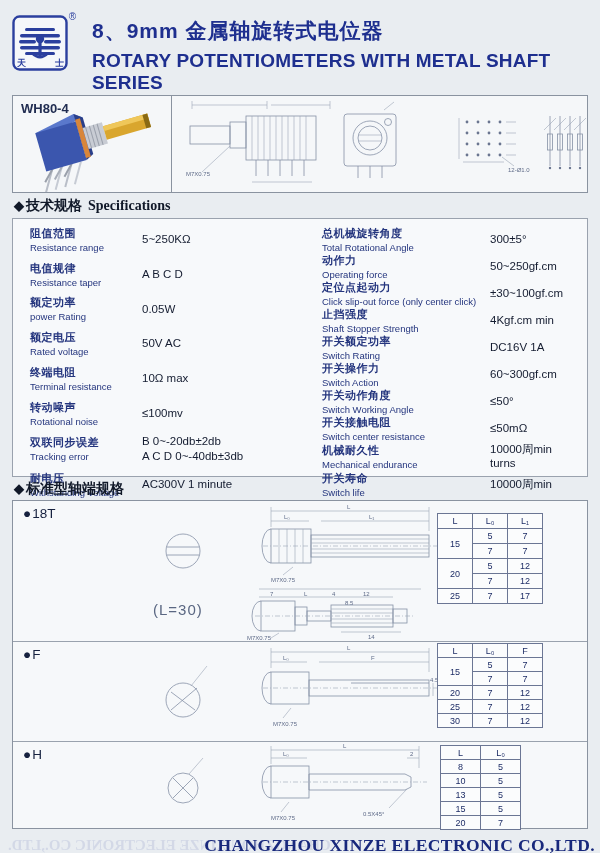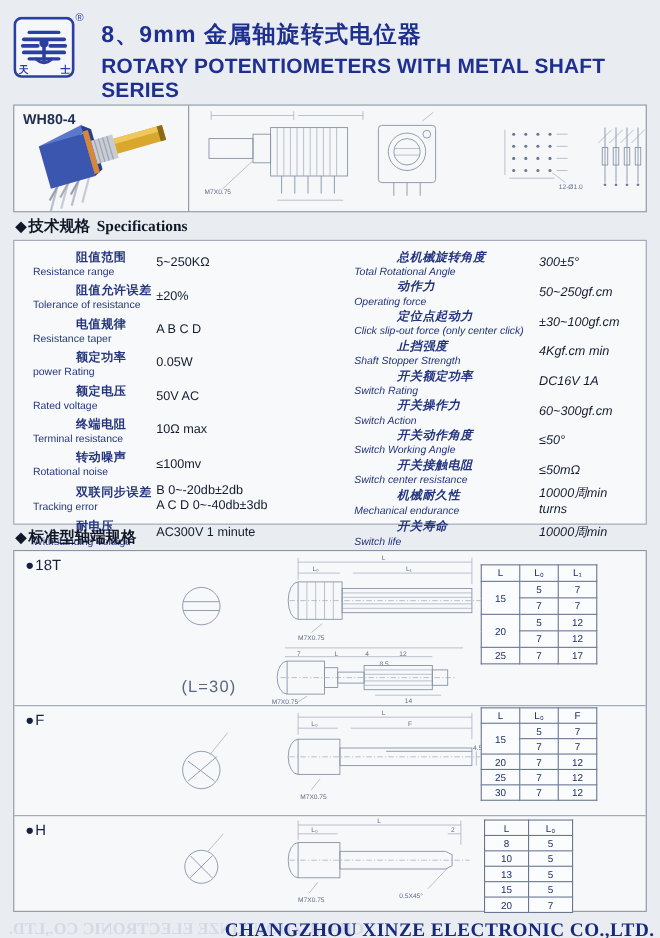--- a/index.html
+++ b/index.html
@@ -20,22 +20,22 @@
   
   .sec-title{position:absolute;left:14px;font-size:14px;font-weight:bold;color:#101828;}
   .sec-title .marker{font-size:13px;margin-right:2px;}
   .sec-title .en{font-family:"Liberation Serif",serif;font-weight:600;margin-left:6px;text-align:right;}
   
   .spec-table{position:absolute;top:218px;left:12px;width:574px;height:257px;
               border:1px solid #9aa2ae;background:#f7f9fb;display:grid;grid-template-columns:1fr 1fr;}
   .spec-col{display:flex;flex-direction:column;justify-content:space-between;padding:7px 0 9px;}
   .spec-row{display:grid;align-items:center;}
   .spec-col.left .spec-row{grid-template-columns:112px 1fr;padding-left:17px;}
-  .spec-col.right .spec-row{grid-template-columns:168px 1fr;padding-left:22px;font-style:italic;}
-  .spec-label .cn{font-size:11px;font-weight:bold;color:#24357e;letter-spacing:.5px;margin-left:39px;}
+  .spec-col.right .spec-row{grid-template-columns:168px 1fr;padding-left:22px;}
+  .spec-label .cn{font-size:11px;font-weight:bold;color:#24357e;letter-spacing:.5px;}
   .spec-label .en{font-size:9.5px;color:#24357e;margin-top:1px;}
   .spec-value{font-size:11.5px;color:#141c30;line-height:1.25;}
   .spec-value div:empty{display:none;}
   
   .shaft-box{position:absolute;top:500px;left:12px;width:574px;height:327px;
              border:1px solid #8a93a0;background:#f6f8fa;}
   .variant{position:relative;}
   .variant.v18t{height:140px;border-bottom:1px solid #9aa2ae;}
   .variant.vf{height:99px;border-bottom:1px solid #9aa2ae;}
   .variant.vh{height:85px;}
@@ -44,21 +44,21 @@
   .draw{position:absolute;left:118px;top:0;}
   .dim-table{position:absolute;border-collapse:collapse;background:#fbfcfd;}
   .dim-table th,.dim-table td{border:1px solid #6b7694;font-size:9px;font-weight:normal;
        color:#1e2d66;text-align:center;padding:0;height:13px;}
   .t18 th,.t18 td{width:34px;height:14px;}
   .tf th,.tf td{width:34px;}
   .th2 th,.th2 td{width:39px;}
   .t18{right:44px;top:12px;}
   .tf{right:44px;top:1px;}
   .th2{right:66px;top:3px;}
-  .l30-note{position:absolute;left:152px;top:100px;font-size:15px;color:#5a6782;letter-spacing:1px;margin-top:15px;}
+  .l30-note{position:absolute;left:140px;top:100px;font-size:15px;color:#5a6782;letter-spacing:1px;}
   
   .line{stroke:#8591a6;fill:none;stroke-width:.8;}
   .thin{stroke:#9aa4b6;fill:none;stroke-width:.6;}
   .cl{stroke:#9aa4b6;fill:none;stroke-width:.6;stroke-dasharray:5 2 1 2;}
   .dimtxt{font-size:6px;fill:#5f6b88;font-family:"Liberation Sans",sans-serif;}
   .dot{fill:#6a7590;}
   
   .footer{position:absolute;right:5px;bottom:-3px;font-family:"Liberation Serif",serif;
           font-weight:bold;font-size:17.5px;color:#18287c;letter-spacing:.4px;white-space:nowrap;}
   .footer-ghost{position:absolute;left:8px;bottom:-1px;font-family:"Liberation Serif",serif;
@@ -222,30 +222,20 @@
           <div class="spec-label">
             <div class="cn">阻值范围</div>
             <div class="en">Resistance range</div>
           </div>
           <div class="spec-value">
             <div>5~250KΩ</div>
 
           </div>
         </div>
 
-        <div class="spec-row">
-          <div class="spec-label">
-            <div class="cn">阻值允许误差</div>
-            <div class="en">Tolerance of resistance</div>
-          </div>
-          <div class="spec-value">
-            <div>±20%</div>
-
-          </div>
-        </div>
 
         <div class="spec-row">
           <div class="spec-label">
             <div class="cn">电值规律</div>
             <div class="en">Resistance taper</div>
           </div>
           <div class="spec-value">
             <div>A B C D</div>
 
           </div>

